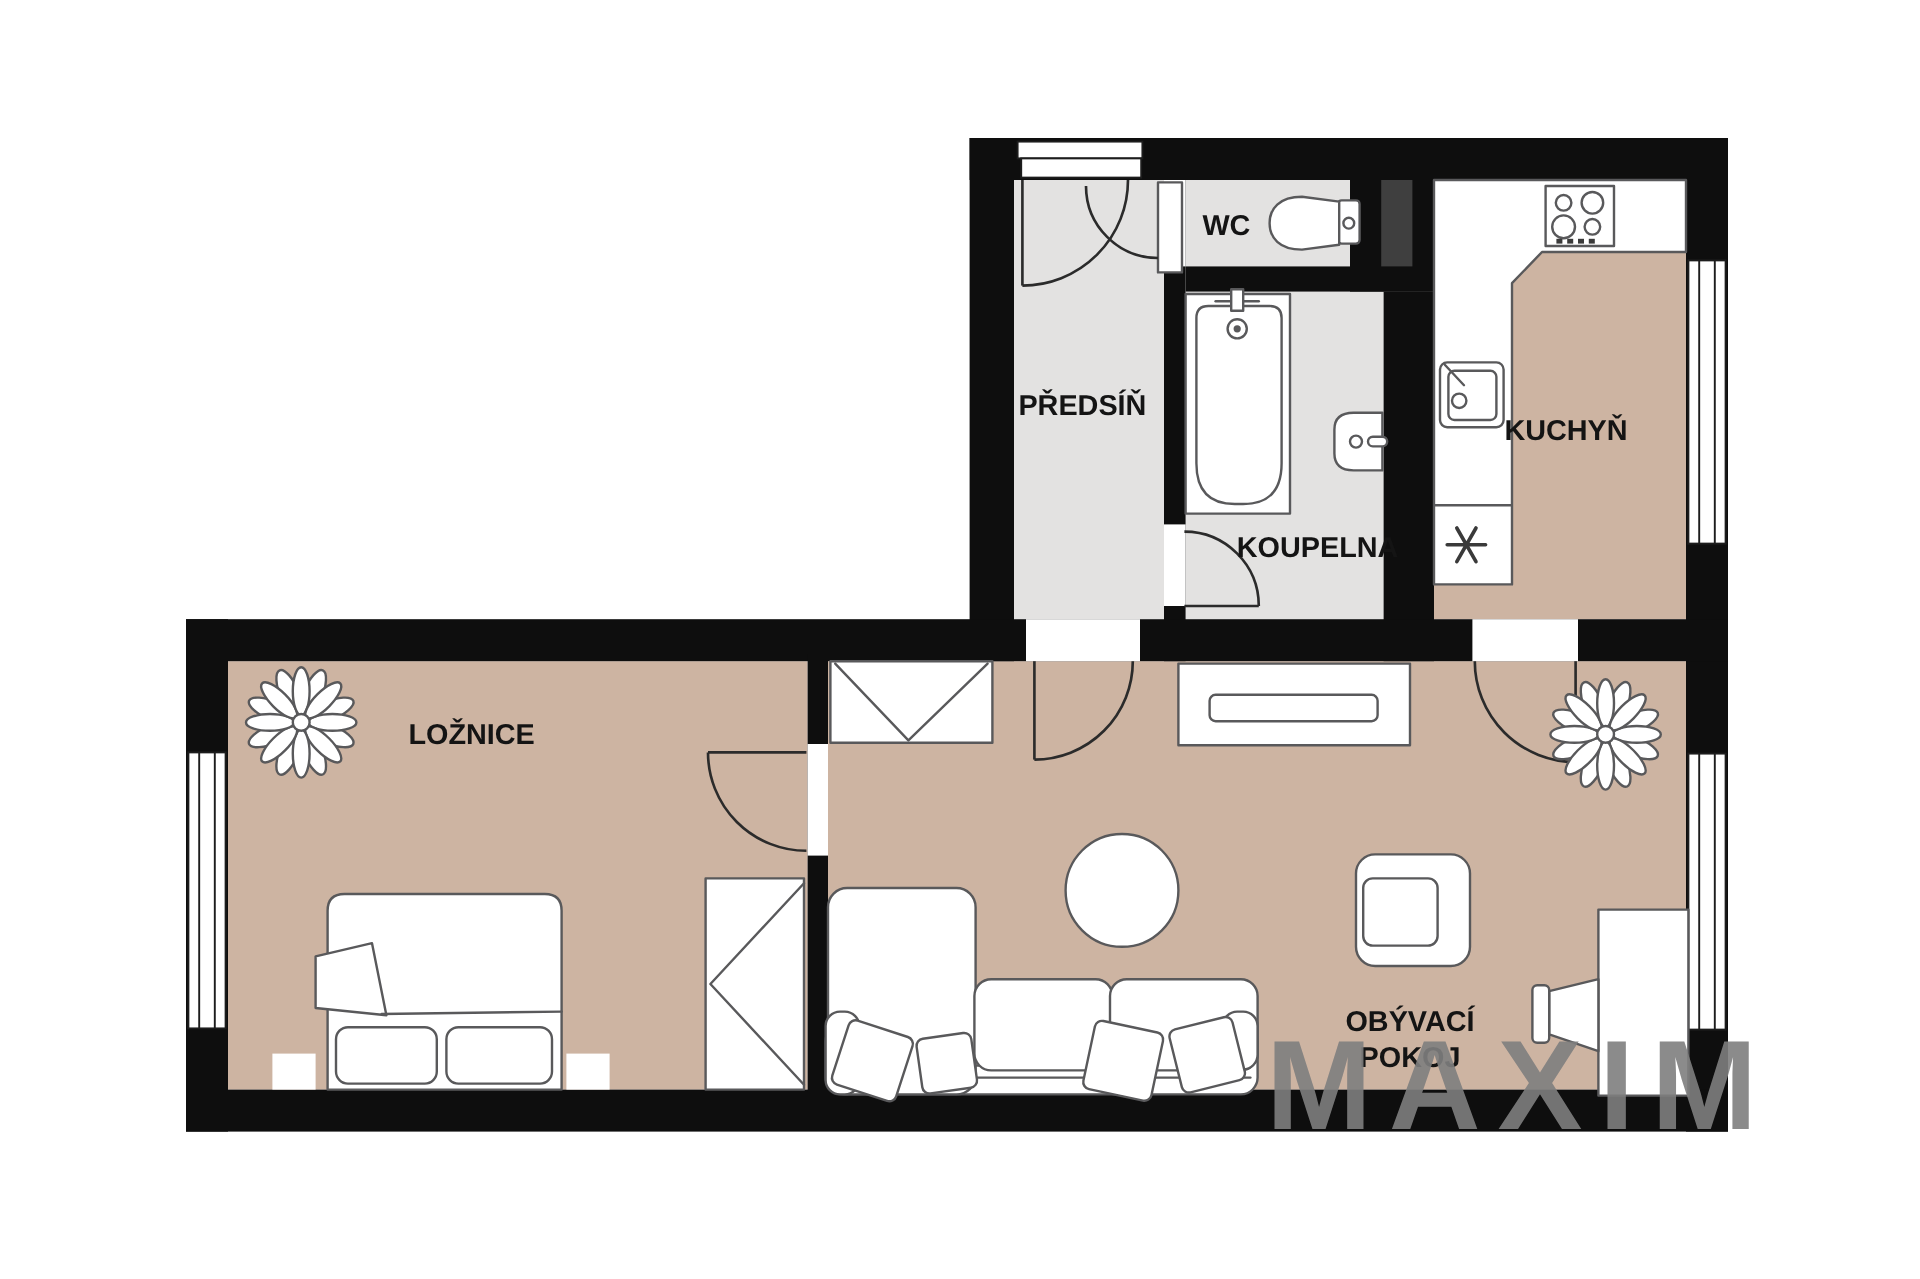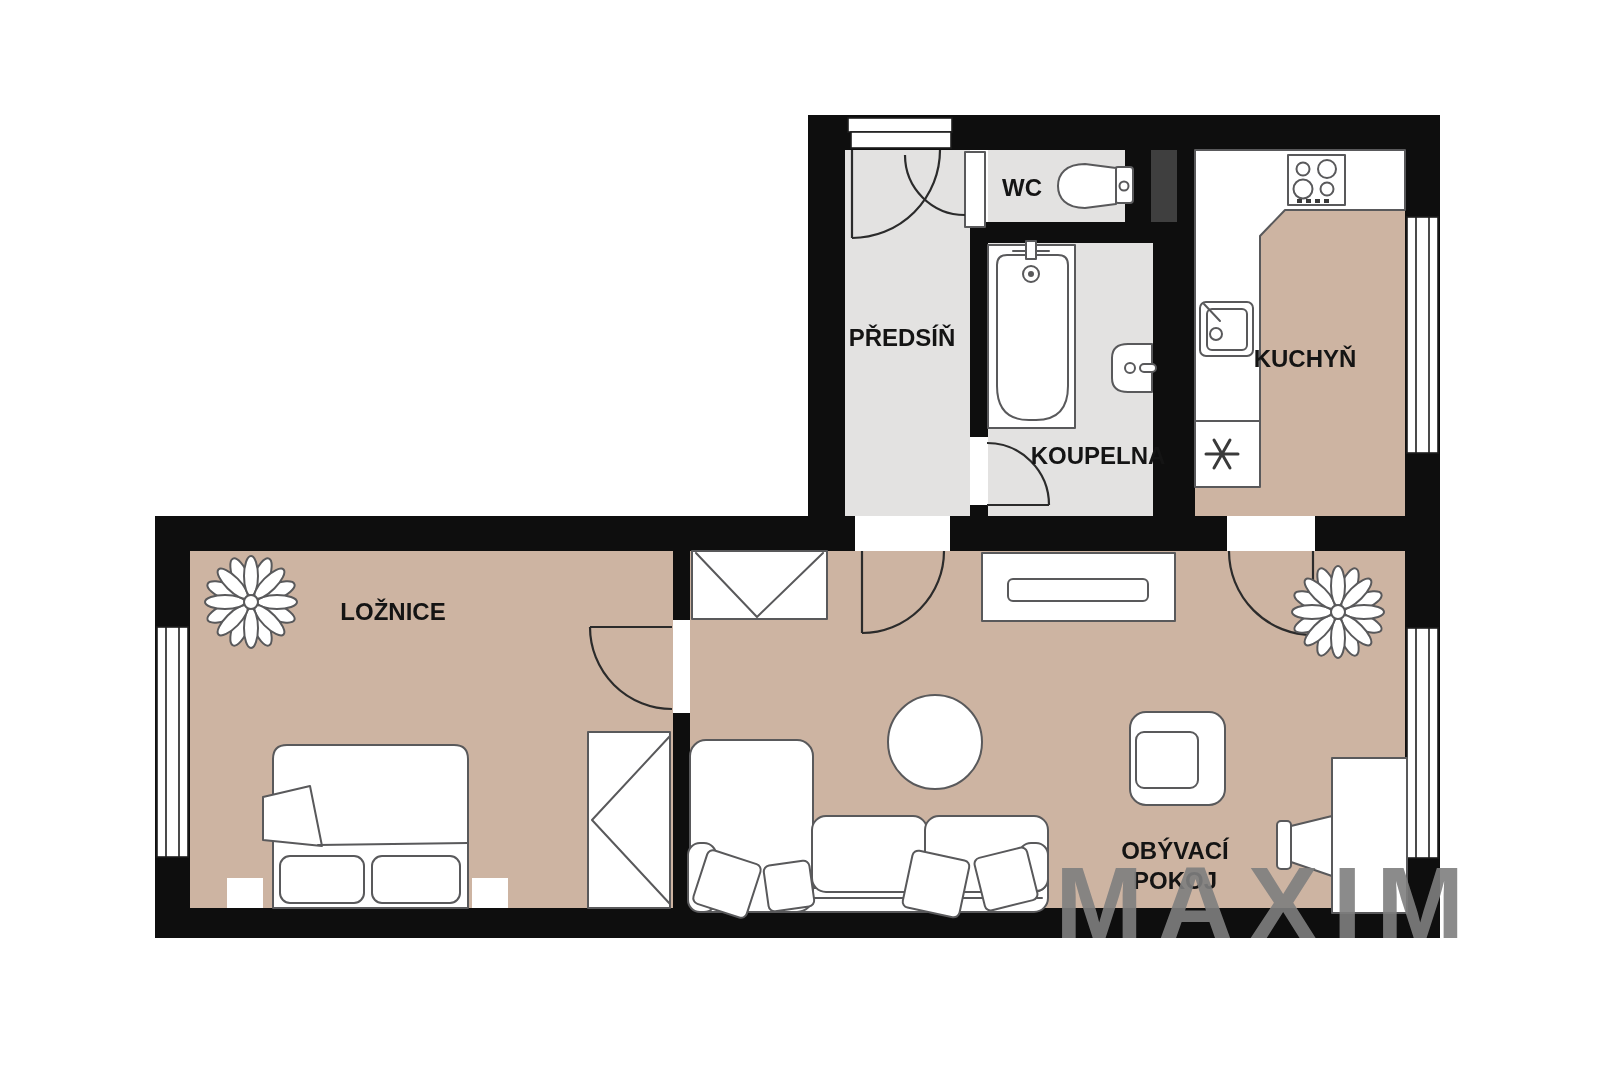--- a/index.html
+++ b/index.html
@@ -1,16 +1,16 @@
 <!DOCTYPE html>
 <html style="--wall: #0e0e0e; --floor-main: #cdb4a2; --floor-wet: #e3e2e1; --shaft: #3f3f3f; --furn-fill: #ffffff; --furn-stroke: #59595b; --watermark: #7f7f7f; --bg: #ffffff;"><head>
 <meta charset="utf-8">
 <style>
   html,body{margin:0;padding:0;background:#fff;}
-  #stage{position:relative;width:1600px;height:938px;overflow:hidden;background:var(--bg,#fff);}
+  #stage{position:relative;width:1600px;height:1066px;overflow:hidden;background:var(--bg,#fff);}
   svg{display:block}
   .wall{fill:var(--wall,#0e0e0e);}
   .floor-main{fill:var(--floor-main,#cdb4a2);}
   .floor-wet{fill:var(--floor-wet,#e3e2e1);}
   .shaft{fill:var(--shaft,#3f3f3f);}
   .furn{fill:var(--furn-fill,#fff);stroke:var(--furn-stroke,#59595b);stroke-width:2;stroke-linejoin:round;}
   .furn-noline{fill:var(--furn-fill,#fff);}
   .edge{stroke:var(--furn-stroke,#59595b);stroke-width:2;fill:none;stroke-linecap:round;stroke-linejoin:round;}
   .door{stroke:#2b2b2b;stroke-width:2.2;fill:none;}
   .gap{fill:#fff;}

